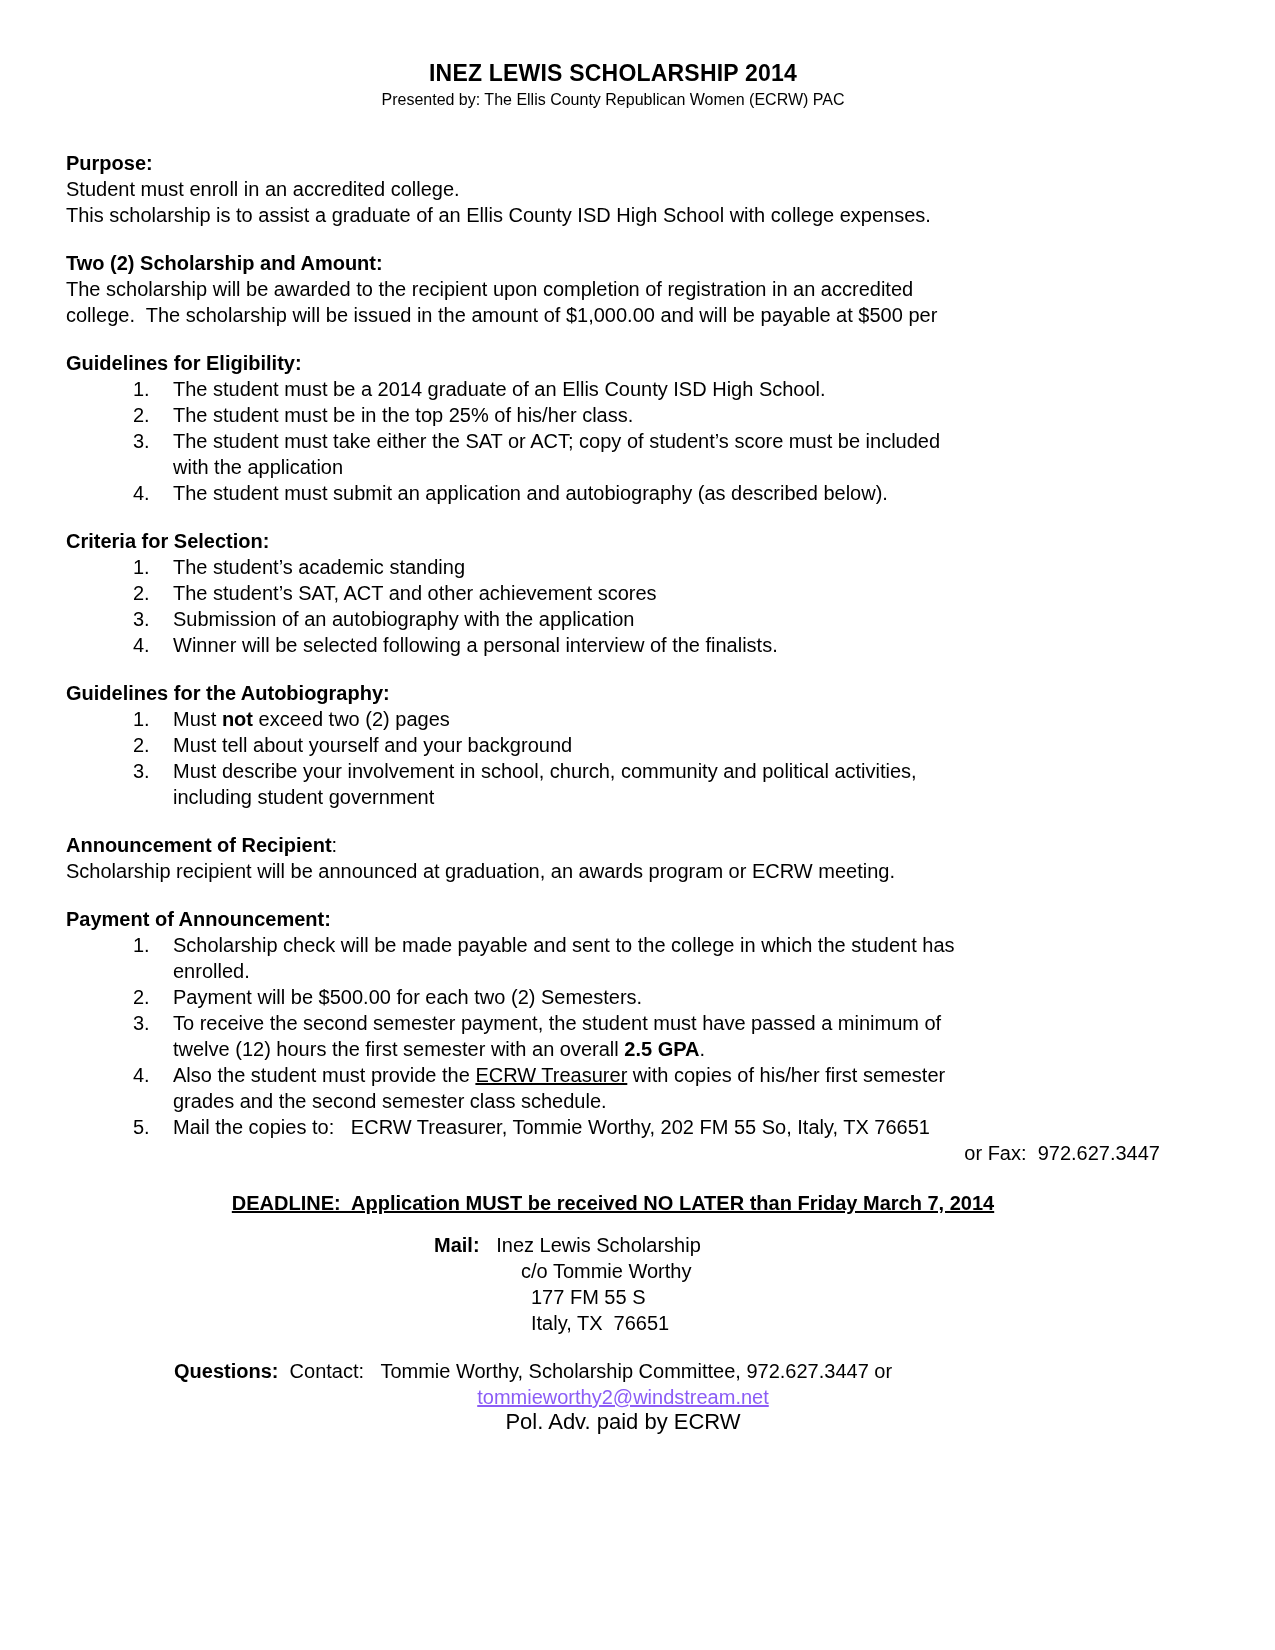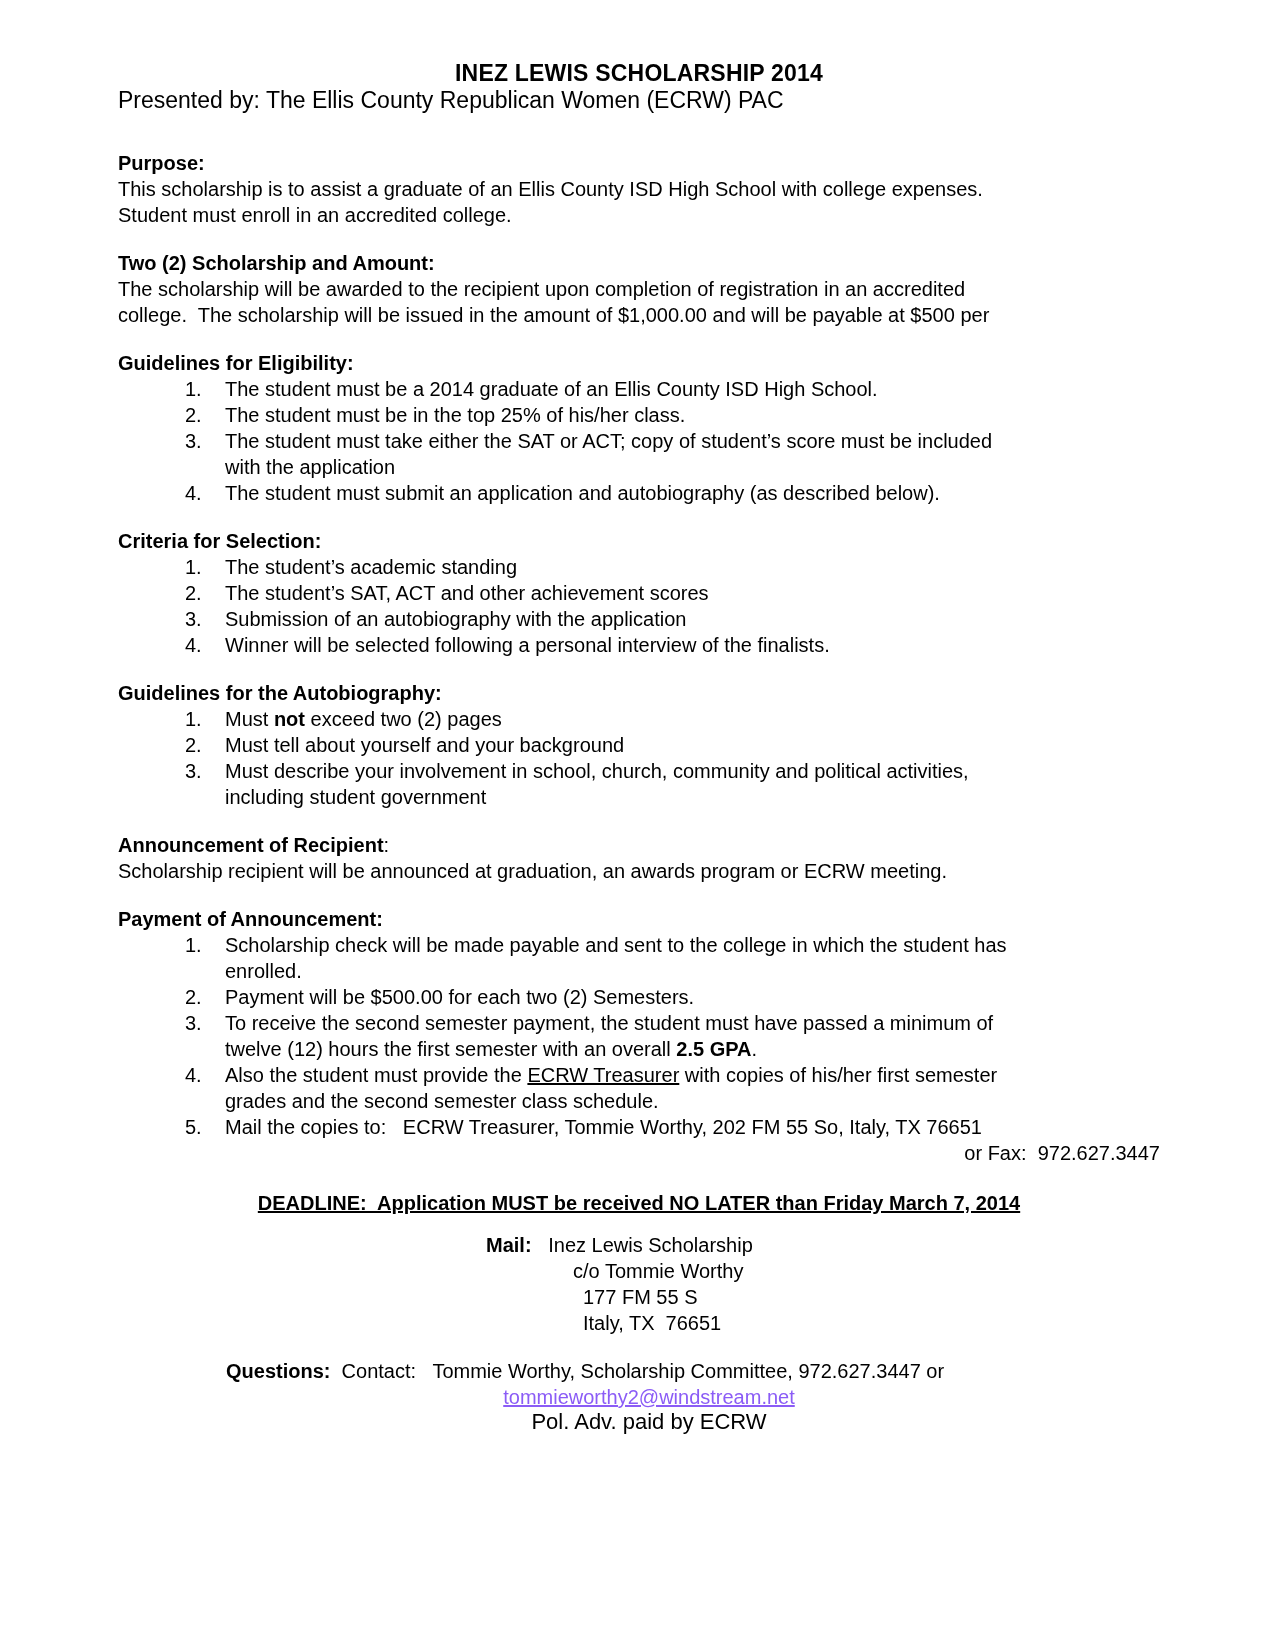--- a/index.html
+++ b/index.html
@@ -5,30 +5,31 @@
   * { margin: 0; padding: 0; box-sizing: border-box; }
   html, body { background: #ffffff; }
   body {
     width: 1275px;
     min-height: 1650px;
     font-family: "Liberation Sans", sans-serif;
     color: #000000;
     font-size: 20px;
     line-height: 26px;
   }
-  .page { padding: 58px 115px 40px 118px; }
+  .page { padding: 58px 115px 40px 66px; }
   .doc-title {
     text-align: center;
     font-weight: bold;
     font-size: 23px;
     line-height: 30px;
     letter-spacing: 0.2px;
   }
   .doc-subtitle {
-    font-size: 23px;
+    text-align: center;
+    font-size: 16px;
     line-height: 24px;
   }
   .section { margin-top: 22px; }
   .section.first { margin-top: 38px; }
   .heading { font-weight: bold; white-space: pre-wrap; }
   .heading .plain { font-weight: normal; }
   .line { white-space: pre-wrap; }
   .list { margin-left: 67px; }
   .li { display: flex; align-items: flex-start; }
   .num { width: 40px; flex: 0 0 40px; white-space: pre; }
@@ -57,22 +58,22 @@
 </head>
 <body>
 
 <div class="page">
 
   <div class="doc-title">INEZ LEWIS SCHOLARSHIP 2014</div>
   <div class="doc-subtitle">Presented by: The Ellis County Republican Women (ECRW) PAC</div>
 
   <div class="section first">
     <div class="heading">Purpose:</div>
+    <div class="line">Student must enroll in an accredited college.</div>
     <div class="line">This scholarship is to assist a graduate of an Ellis County ISD High School with college expenses.</div>
-    <div class="line">Student must enroll in an accredited college.</div>
   </div>
 
   <div class="section">
     <div class="heading">Two (2) Scholarship and Amount:</div>
     <div class="line">The scholarship will be awarded to the recipient upon completion of registration in an accredited</div>
     <div class="line">college.  The scholarship will be issued in the amount of $1,000.00 and will be payable at $500 per</div>
   </div>
 
   <div class="section">
     <div class="heading">Guidelines for Eligibility:</div>

